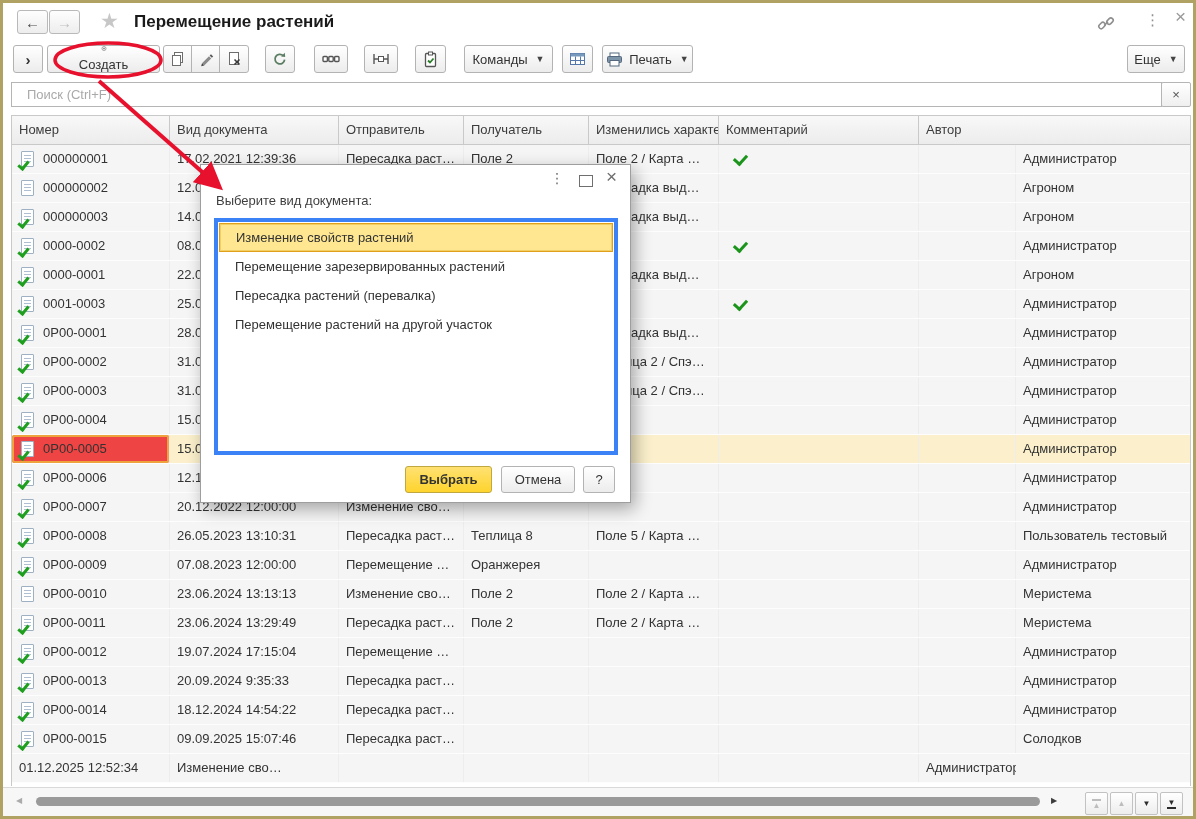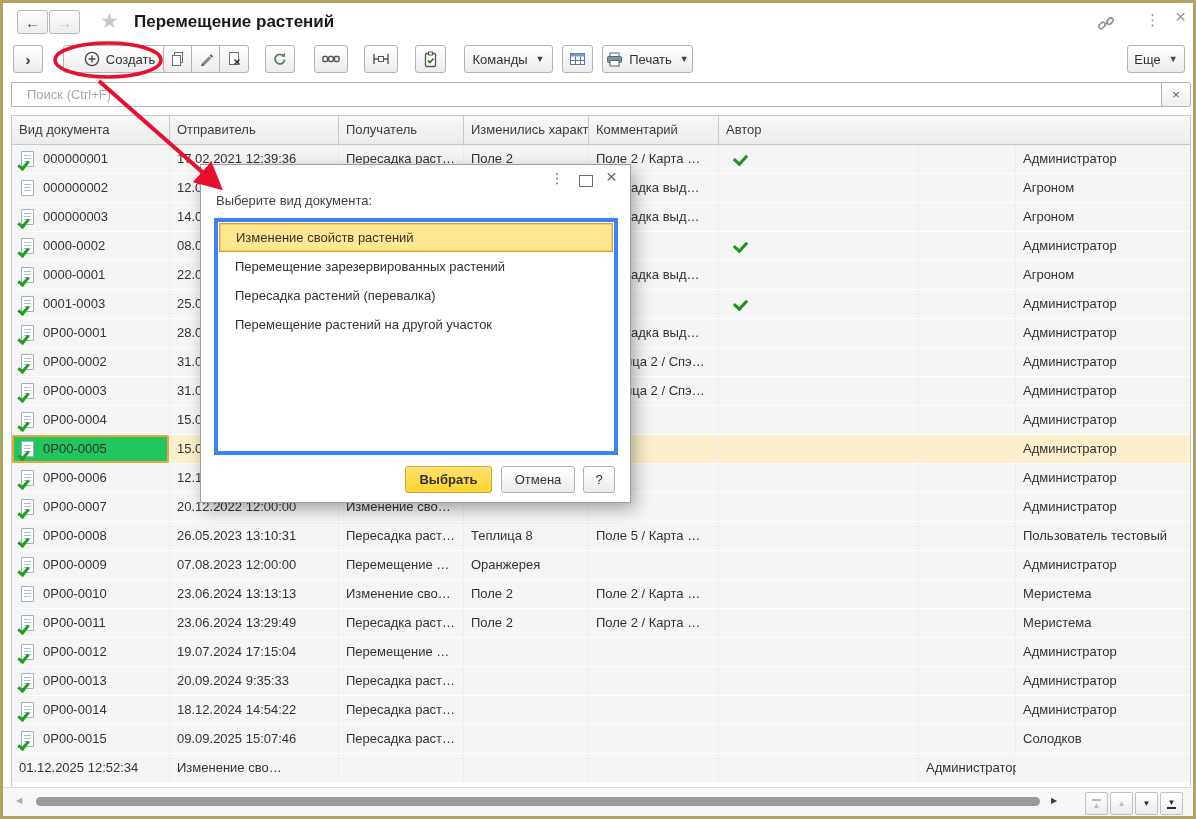--- a/index.html
+++ b/index.html
@@ -34,21 +34,21 @@
   .hcell{line-height:28px;padding-left:7px;border-right:1px solid #c9c9c9;color:#3c3c3c;
     overflow:hidden;white-space:nowrap;box-sizing:border-box;}
   .hcell:last-child{border-right:none;}
   .row{display:grid;grid-template-columns:158px 169px 125px 125px 130px 200px 97px 176px;height:29px;
     background:#f5f5f5;border-bottom:1px solid #fdfdfd;box-sizing:border-box;}
   .row.selected{background:#fbf0cb;}
   .cell{overflow:hidden;white-space:nowrap;line-height:28px;padding-left:7px;
     border-right:1px solid #ededed;box-sizing:border-box;}
   .cell:last-child{border-right:none;}
   .numcell{display:flex;align-items:center;gap:9px;padding-left:9px;}
-  .cell-current{background:#22c55e;box-shadow:inset 0 0 0 2px #efa33c;border-radius:3px;}
+  .cell-current{background:#ef4444;box-shadow:inset 0 0 0 2px #efa33c;border-radius:3px;}
   .doc-icon{position:relative;width:13px;height:16px;background:#fff;border:1px solid #9eb1c4;
     border-radius:1px;flex:0 0 13px;box-sizing:border-box;}
   .doc-icon::before{content:"";position:absolute;left:2px;right:2px;top:3px;height:8px;
     background:repeating-linear-gradient(#aebfd3 0 1px,transparent 1px 3px);}
   .doc-icon.posted::after{content:"";position:absolute;left:-4px;bottom:-2px;width:8px;height:4px;
     border-left:3px solid #1ea01e;border-bottom:3px solid #1ea01e;transform:rotate(-50deg);}
   .check{display:inline-block;width:10px;height:6px;border-left:3px solid #1b941b;
     border-bottom:3px solid #1b941b;transform:rotate(-48deg);margin:9px 0 0 8px;}
   
   .bottombar{position:absolute;left:0;right:0;top:784px;height:29px;background:#f7f7f7;border-top:1px solid #d9d9d9;}
@@ -97,21 +97,21 @@
       <rect x="9.5" y="2.8" width="7" height="4.6" rx="2.3" transform="rotate(-45 13 5.1)"></rect>
         </g>
       </svg>
   </div>
   <div class="topicon" style="left:1142px;top:8px;font-size:15px;">⋮</div>
   <div class="topicon" style="left:1172px;top:3px;font-size:19px;color:#9a9a9a;">×</div>
 
   <div class="btn" style="left:10px;width:30px;font-weight:bold;font-size:15px;">
       <span>›</span>
     </div>
-  <div class="btn" style="left:60px;width:113px;">
+  <div class="btn" style="left:44px;width:113px;flex-direction:column;">
     <svg width="16" height="16" viewBox="0 0 16 16">
         <circle cx="8" cy="8" r="6.6" fill="none" stroke="#4a4a4a" stroke-width="1.4"></circle>
         <path d="M8 4.5v7M4.5 8h7" stroke="#4a4a4a" stroke-width="1.4"></path>
       </svg>
     <span>Создать</span>
   </div>
   <div class="btn seg" style="left:160px;width:29px;border-radius:3px 0 0 3px;">
     <svg width="15" height="16" viewBox="0 0 15 16">
         <rect x="4.5" y="1.5" width="8" height="10" fill="#fff" stroke="#6d6d6d"></rect>
         <rect x="2.5" y="4.5" width="8" height="10" fill="#fff" stroke="#6d6d6d"></rect>
@@ -183,20 +183,21 @@
       <span class="caret">▼</span>
   </div>
 
   <input class="search" value="" placeholder="Поиск (Ctrl+F)" style="">
   <div class="searchclear">
       <span>×</span>
     </div>
 
   <div class="tablewrap">
     <div class="hdr" id="hdr">
+        <div class="hcell">Номер</div>
         <div class="hcell">Вид документа</div>
         <div class="hcell">Отправитель</div>
         <div class="hcell">Получатель</div>
         <div class="hcell">Изменились характеристики</div>
         <div class="hcell">Комментарий</div>
         <div class="hcell">Автор</div>
       </div>
     <div id="rows">
         <div class="row">
           <div class="cell numcell">

